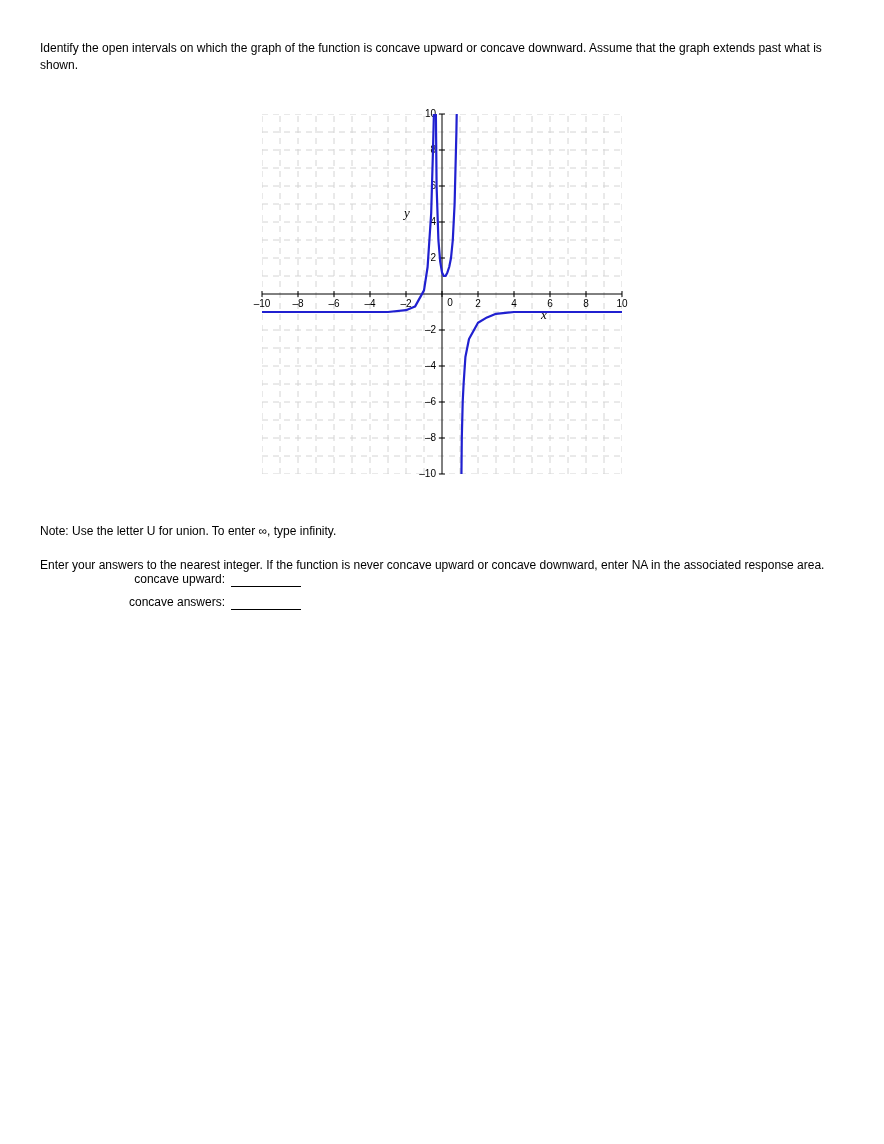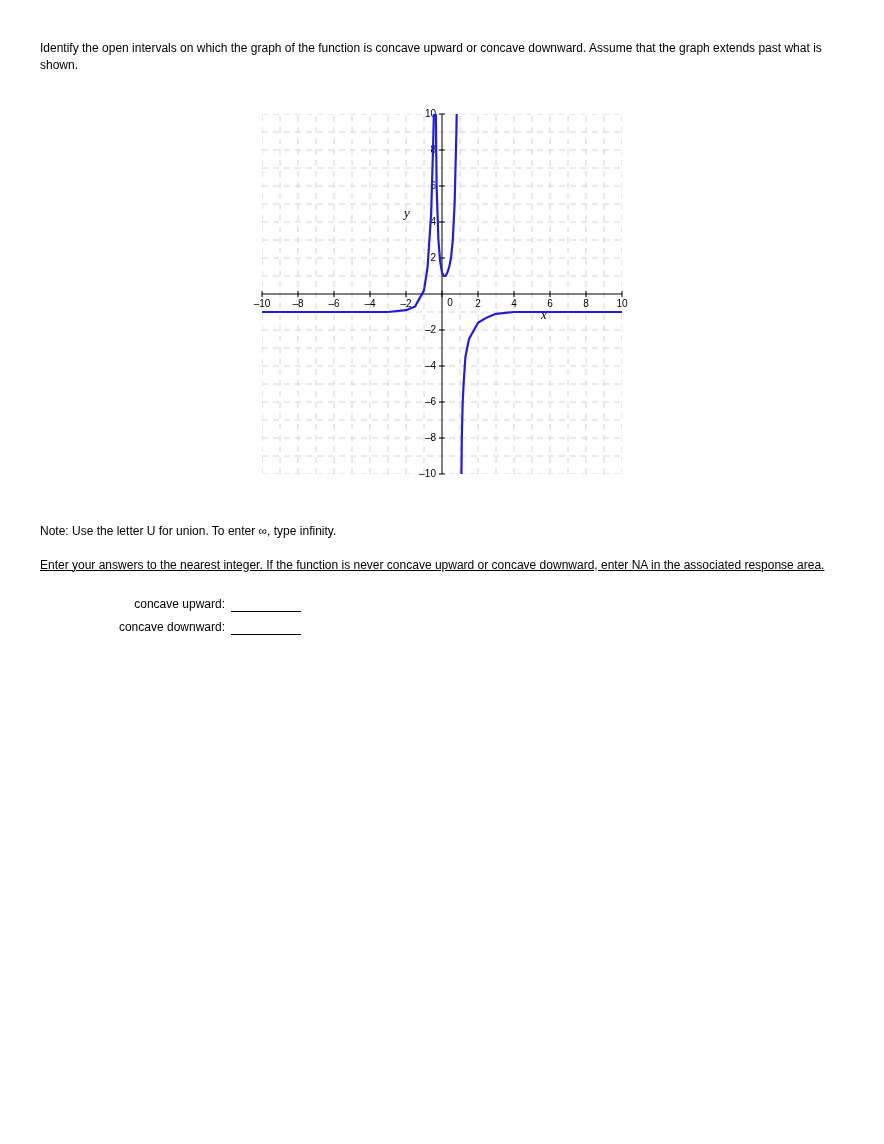--- a/index.html
+++ b/index.html
@@ -17,22 +17,20 @@
   .chart-container {
     display: flex;
     justify-content: center;
     margin: 20px 0 30px 0;
   }
   .note-text {
     margin-top: 20px;
     margin-bottom: 20px;
   }
   .instruction-text {
-    margin-bottom: 25px;
-    text-decoration: underline;
   }
   .answer-row {
     display: flex;
     align-items: center;
     margin-bottom: 8px;
     margin-left: 50px;
   }
   .answer-label {
     width: 135px;
     text-align: right;
@@ -162,15 +160,15 @@
 <div class="note-text">Note: Use the letter U for union. To enter ∞, type infinity.</div>
 
 <div class="instruction-text">Enter your answers to the nearest integer. If the function is never concave upward or concave downward, enter NA in the associated response area.</div>
 
 <div class="answer-row">
   <span class="answer-label">concave upward:</span>
   <input type="text" class="answer-field" style="">
 </div>
 
 <div class="answer-row">
-  <span class="answer-label">concave downward:</span>
+  <span class="answer-label">concave answers:</span>
   <input type="text" class="answer-field" style="">
 </div>
 
 </body></html>

